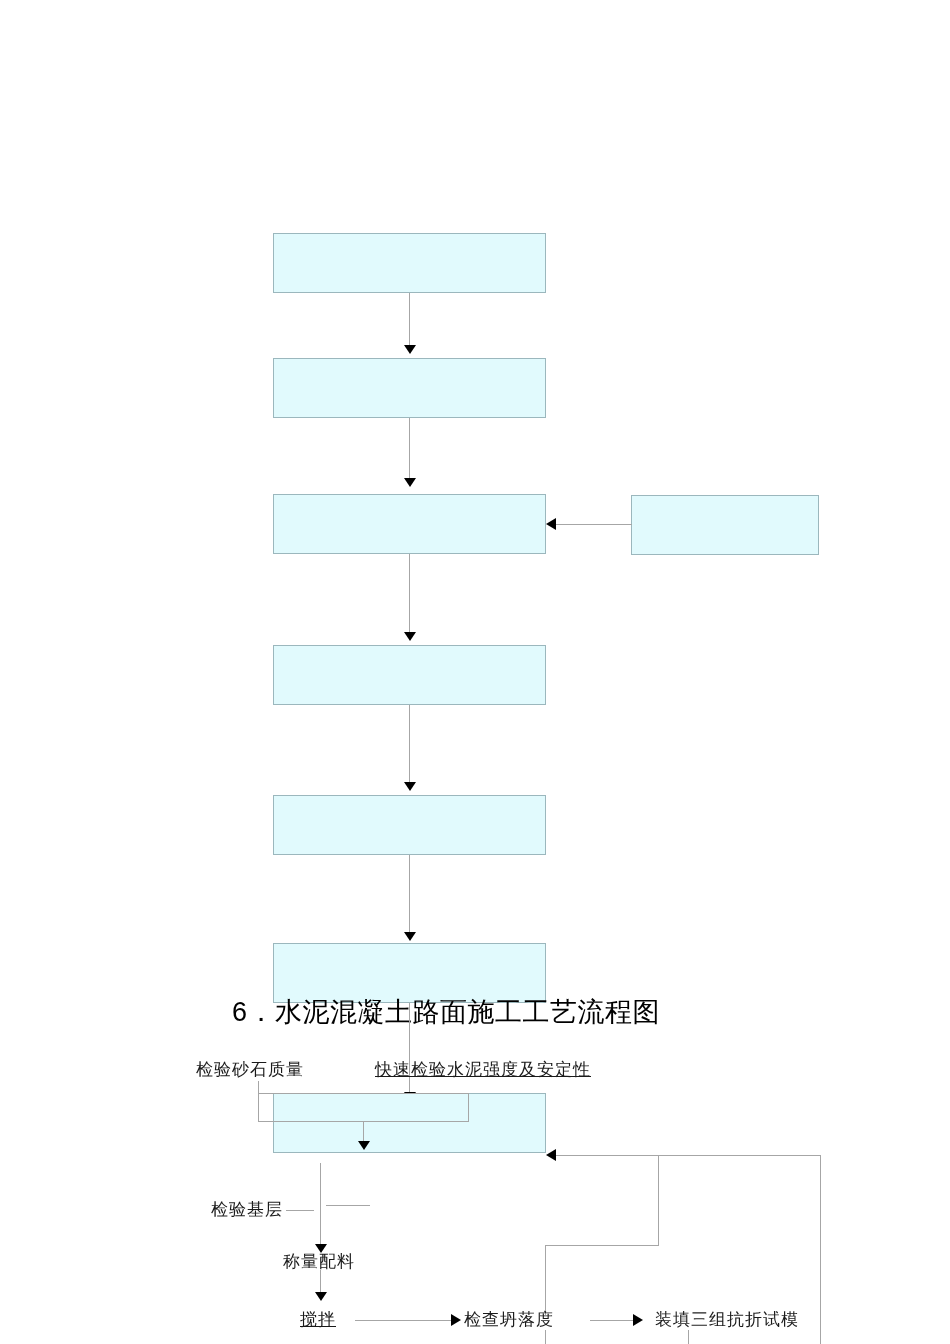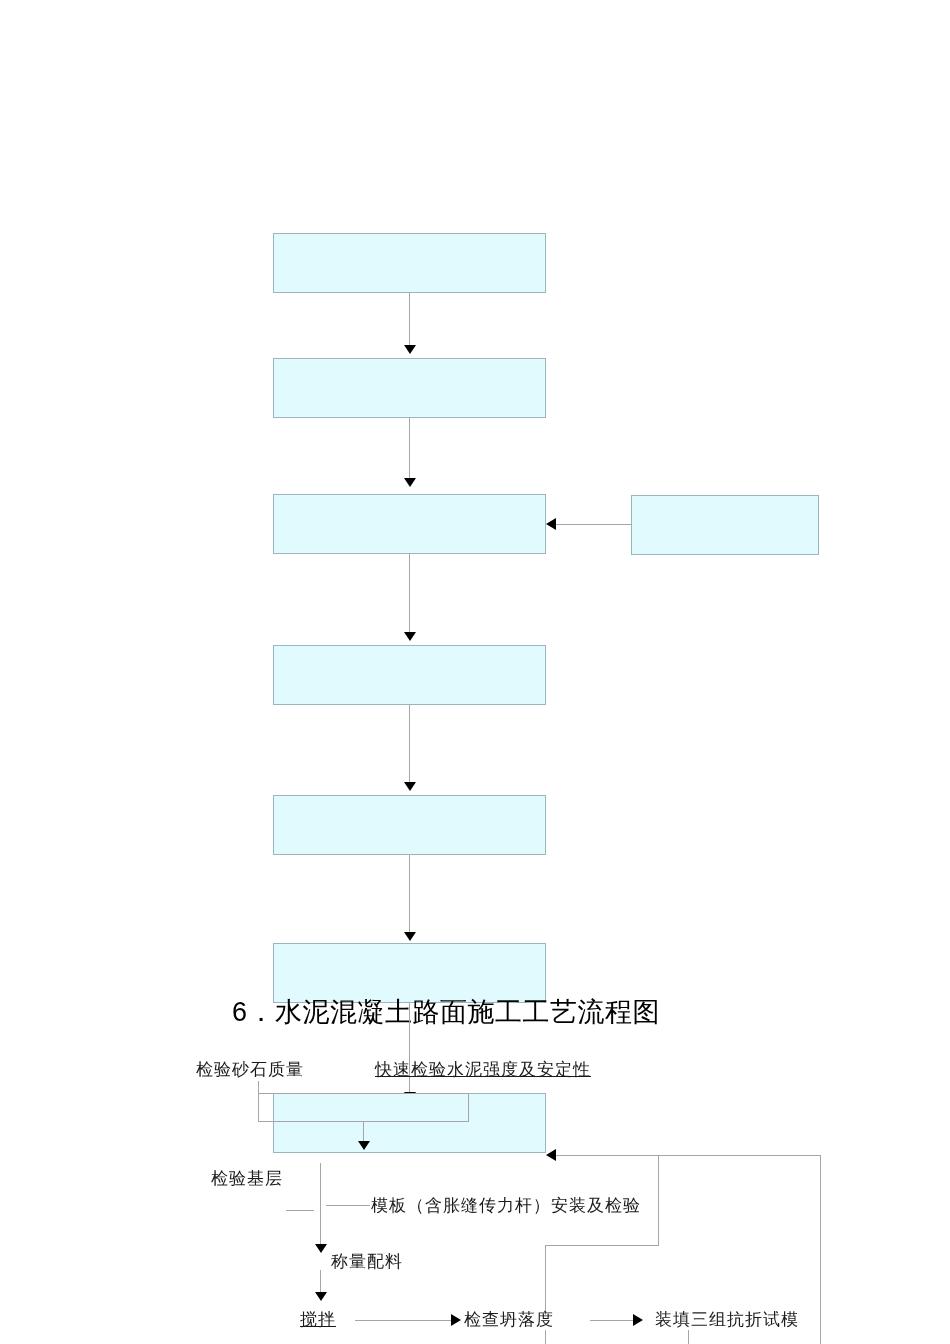--- a/index.html
+++ b/index.html
@@ -133,32 +133,31 @@
   <div class="arrow-down" style="left:358px; top:1141px;"></div>
 
 
   <div class="hline" style="left:556px; top:1155px; width:264px;"></div>
   <div class="arrow-left" style="left:546px; top:1149px;"></div>
   <div class="vline" style="left:820px; top:1155px; height:189px;"></div>
 
   <div class="vline" style="left:320px; top:1163px; height:81px;"></div>
   <div class="arrow-down" style="left:315px; top:1244px;"></div>
 
-  <div class="node-label" style="left:211px; top:1167px;">检验基层</div>
+  <div class="node-label" style="left:211px; top:1198px;">检验基层</div>
 
   <div class="hline" style="left:286px; top:1210px; width:28px;"></div>
   <div class="hline" style="left:326px; top:1205px; width:44px;"></div>
 
-  <div class="node-label" style="left:371px; top:1194px;">模板（含胀缝传力杆）安装及检验</div>
 
   <div class="vline" style="left:658px; top:1156px; height:89px;"></div>
   <div class="hline" style="left:545px; top:1245px; width:114px;"></div>
   <div class="vline" style="left:545px; top:1245px; height:70px;"></div>
 
-  <div class="node-label" style="left:283px; top:1250px;margin-left:48px;">称量配料</div>
+  <div class="node-label" style="left:283px; top:1250px;">称量配料</div>
 
   <div class="vline" style="left:320px; top:1270px; height:22px;"></div>
   <div class="arrow-down" style="left:315px; top:1292px;"></div>
 
   <div class="node-label" style="left:300px; top:1308px;text-decoration:underline;">搅拌</div>
 
   <div class="hline" style="left:355px; top:1320px; width:96px;"></div>
   <div class="arrow-right" style="left:451px; top:1314px;"></div>
 
   <div class="node-label" style="left:464px; top:1308px;">检查坍落度</div>

